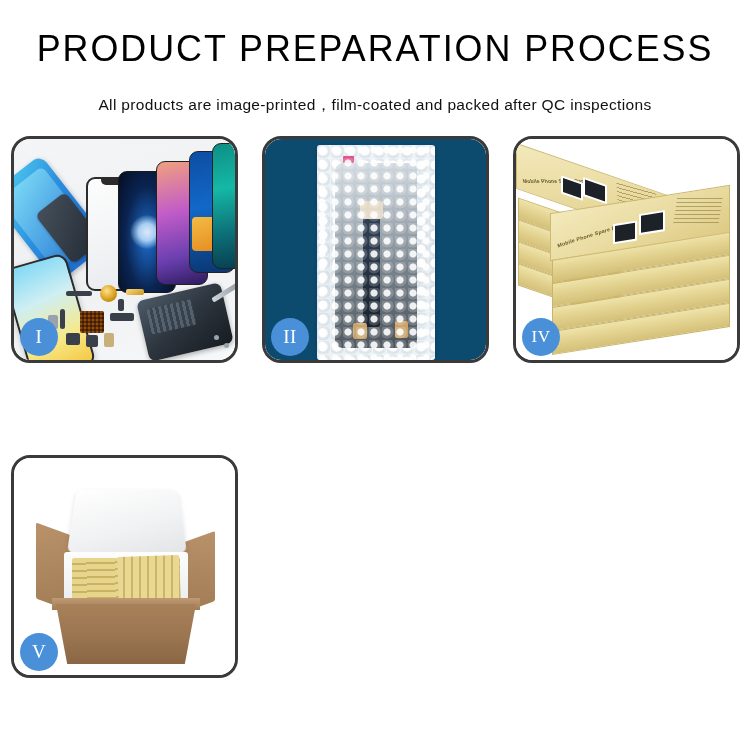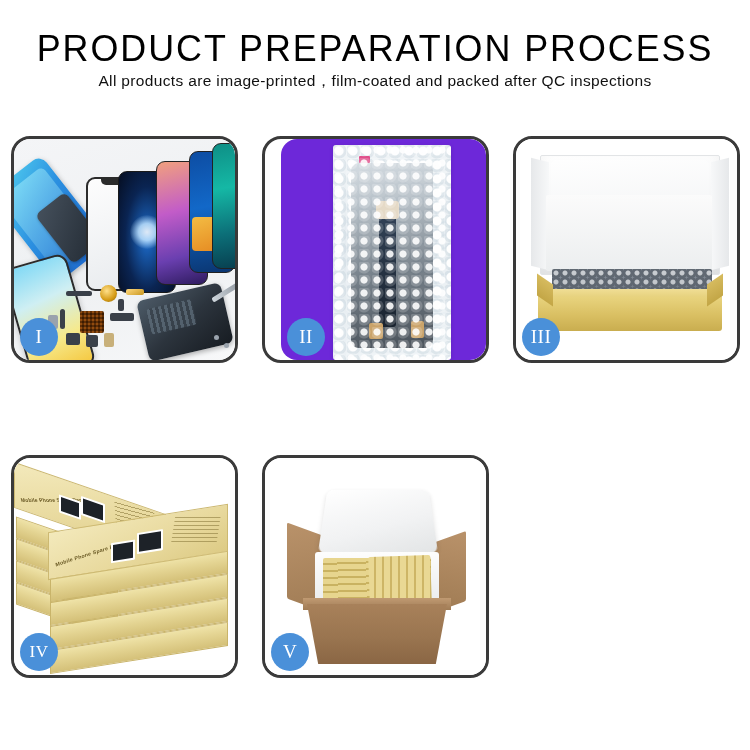--- a/index.html
+++ b/index.html
@@ -23,21 +23,21 @@
     transform:scaleX(0.97);
     line-height:1.05;
     white-space:nowrap;
   }
   .subtitle{
     font-family:"Liberation Sans", sans-serif;
     font-size:15.5px;
     font-weight:400;
     color:#111111;
     letter-spacing:0.35px;
-    margin-top:2px;
+    margin-top:26px;
     white-space:nowrap;
   }
   .grid{
     position:absolute;
     left:11px; top:136px;
     width:728px;
     display:grid;
     grid-template-columns:227px 227px 227px;
     grid-template-rows:227px 223px;
     column-gap:24px;
@@ -164,21 +164,21 @@
     background-blend-mode:multiply;
   }
   .part.light{background:#9aa3ad;}
   .tweezer{
     position:absolute;left:196px;top:150px;width:34px;height:5px;
     background:linear-gradient(90deg,#cfd6dc,#8c949c);
     transform:rotate(-32deg);border-radius:2px;
   }
 
   
-  .p2{background:#6d28d9;margin-left:16px;}
+  .p2{background:#0c4a6e;}
   .bag{
     position:absolute;left:52px;top:6px;width:118px;height:215px;
     background:
       radial-gradient(circle at 6px 6px, rgba(255,255,255,.95) 0 4px, rgba(190,205,215,.35) 5px 7px, rgba(0,0,0,0) 8px)
       0 0/14px 14px,
       linear-gradient(170deg,#f2f6f8 0%,#e3eaef 45%,#eef3f6 100%);
     border-radius:3px;
     box-shadow:0 1px 4px rgba(0,0,0,.12);
     overflow:hidden;
   }
@@ -407,30 +407,20 @@
         <div class="pinkdot"></div>
         <div class="flex-cable"></div>
         <div class="conn" style="left:36px;top:178px;width:14px;height:16px;"></div>
         <div class="conn" style="left:78px;top:176px;width:13px;height:17px;"></div>
         <div class="bubble-overlay"></div>
       </div>
       <div class="badge">II</div>
     </div>
   </div>
 
-  <div class="panel">
-    <div class="panel-inner p3">
-      <div class="lid3"></div>
-      <div class="foam3"></div>
-      <div class="grey-wrap"></div>
-      <div class="tray3-lip"></div>
-      <div class="tray3"></div>
-      <div class="badge">III</div>
-    </div>
-  </div>
 
   <div class="panel">
     <div class="panel-inner p4">
       <div class="stack">
 
         <div class="sbox" style="left:2px;top:76px;width:100px;height:20px;transform:skewY(19deg);"></div>
         <div class="sbox" style="left:2px;top:98px;width:100px;height:20px;transform:skewY(19deg);"></div>
         <div class="sbox" style="left:2px;top:120px;width:100px;height:20px;transform:skewY(19deg);"></div>
         <div class="sbox" style="left:2px;top:142px;width:100px;height:20px;transform:skewY(19deg);"></div>
 

